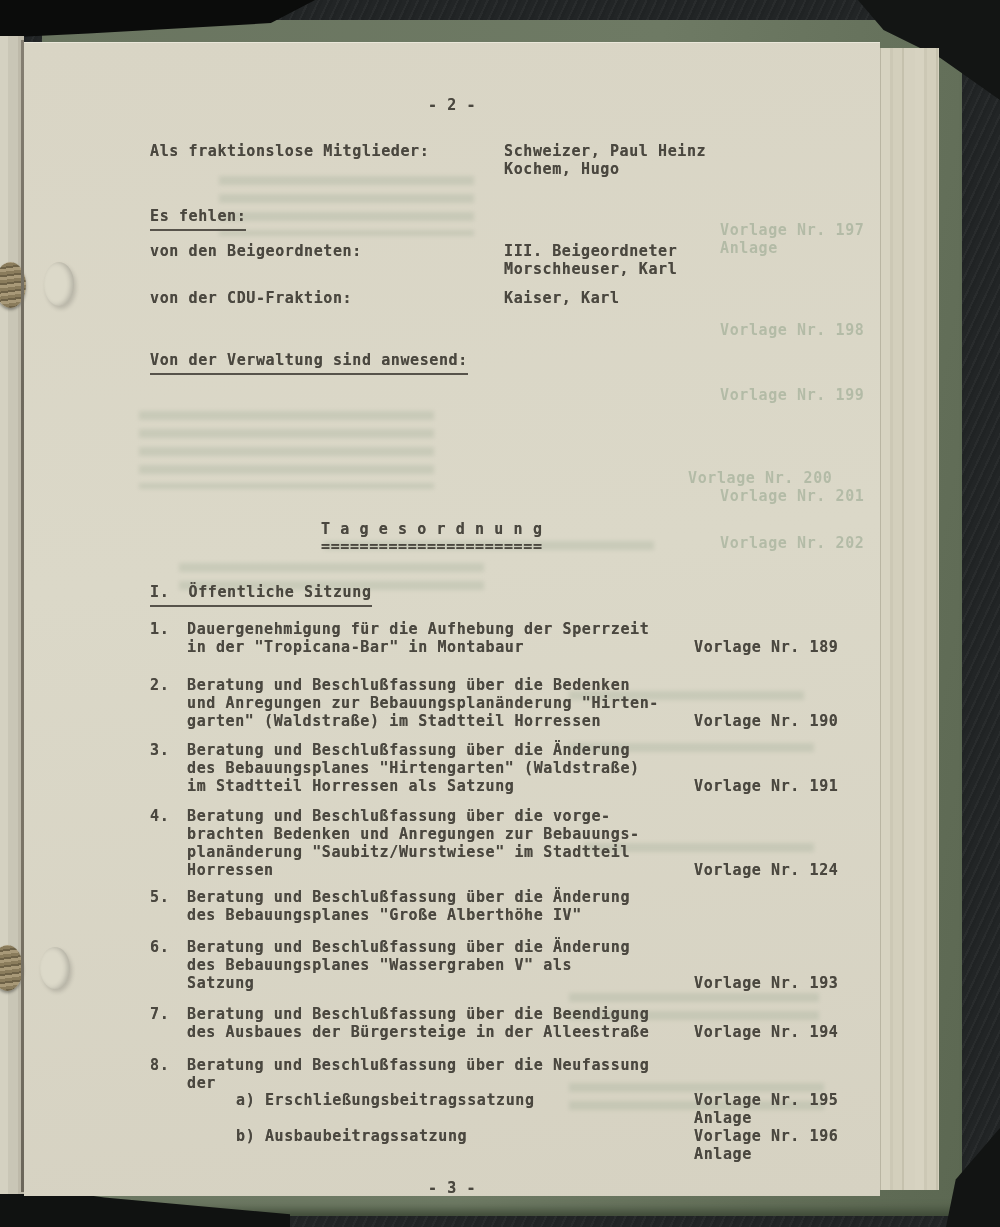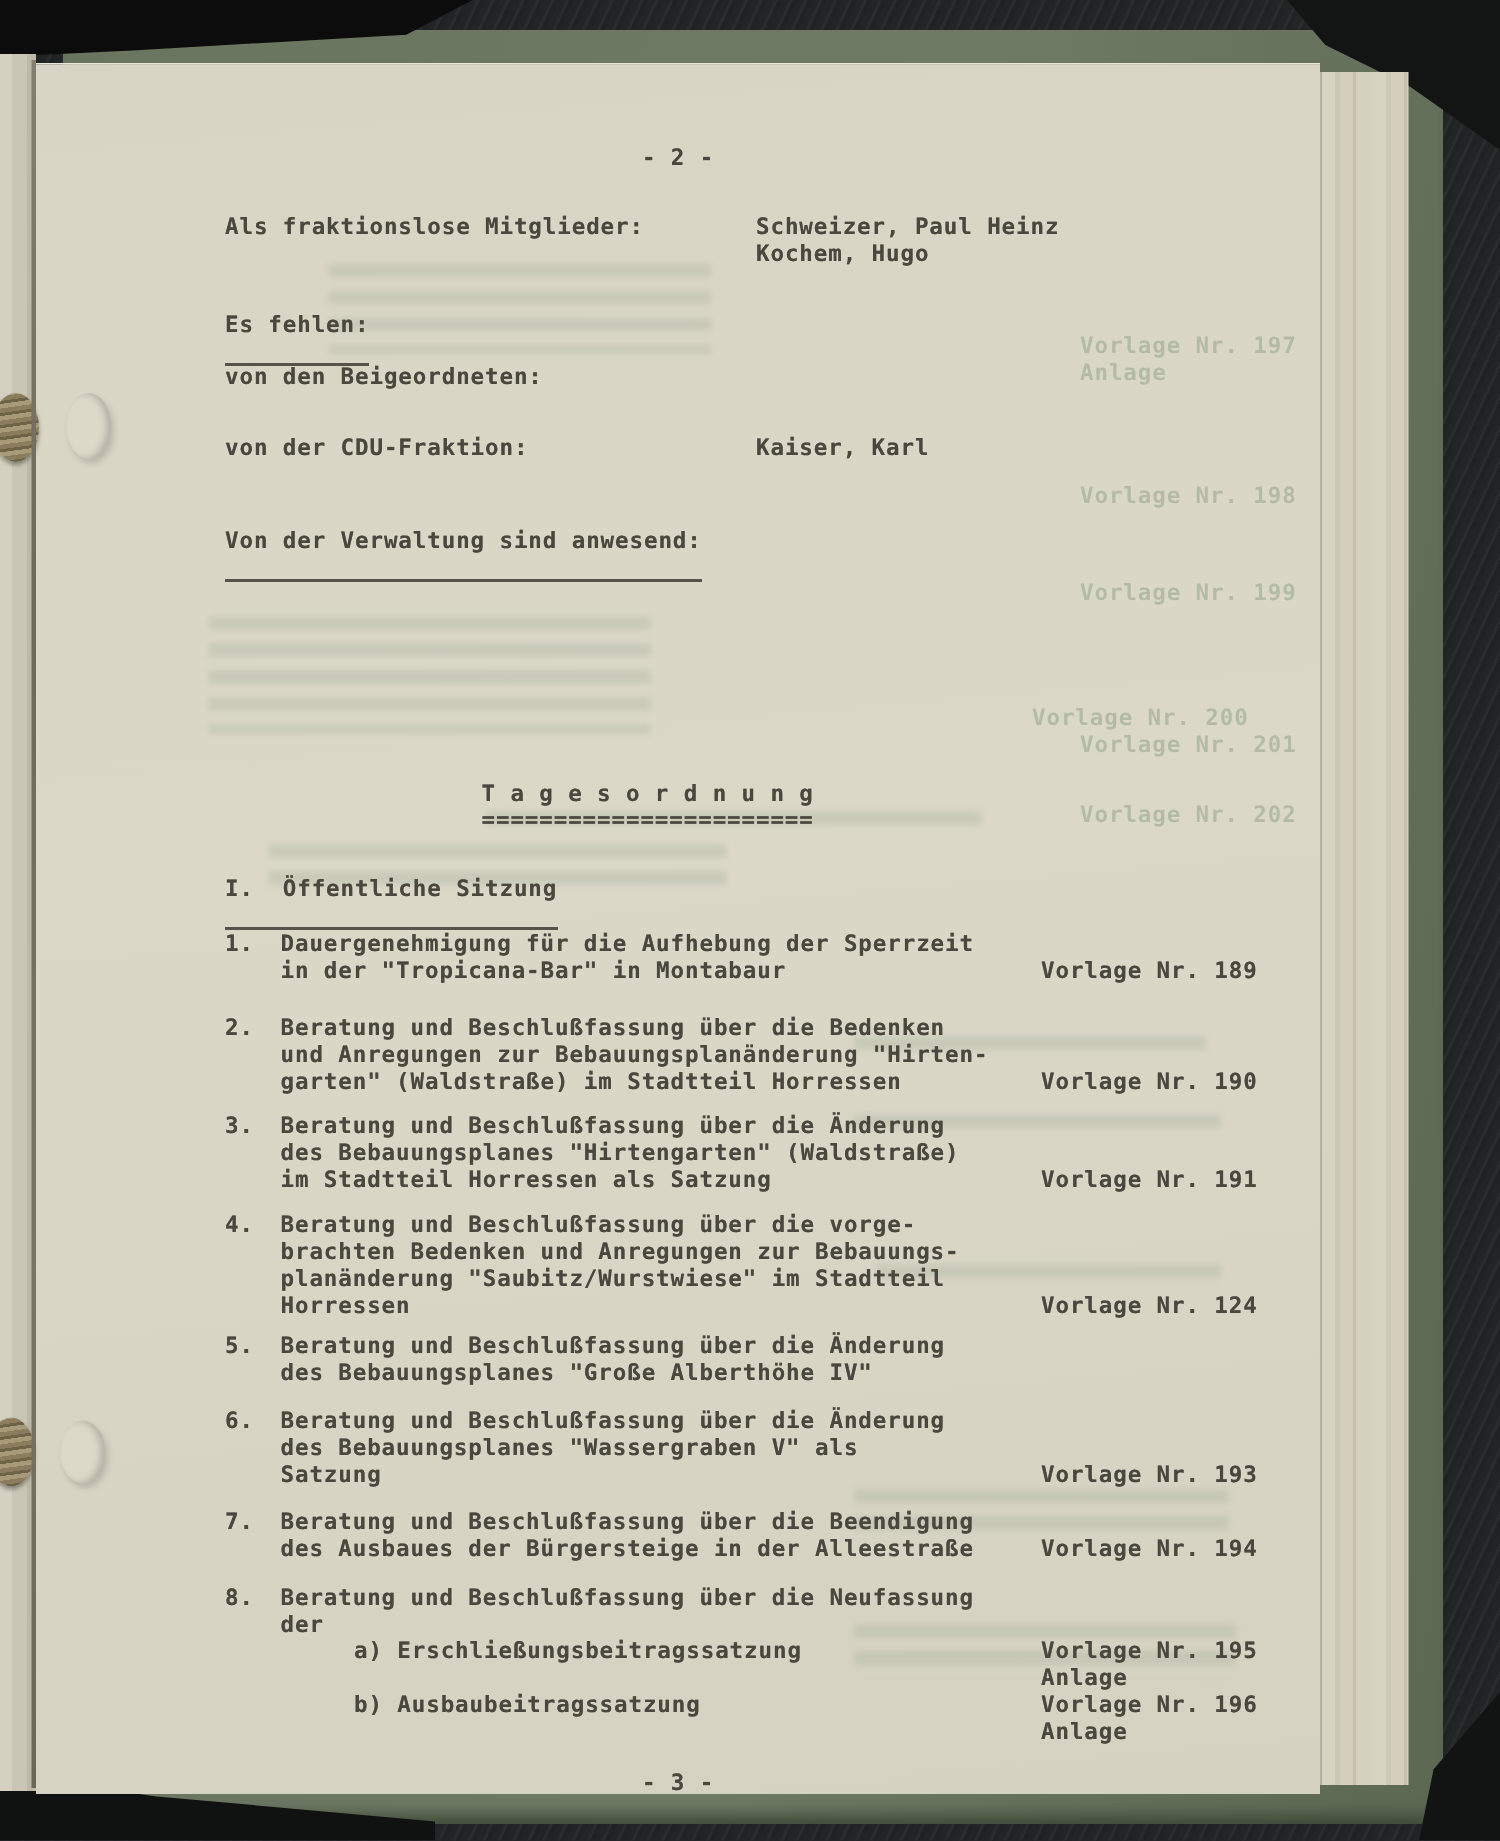--- a/index.html
+++ b/index.html
@@ -40,21 +40,21 @@
     background:linear-gradient(180deg,#857f72,#6e695d 30%,#7a7466 70%,#6b665a);}
 
   
   .page{position:absolute;left:24px;top:42px;width:856px;height:1153px;
     background:linear-gradient(175deg,#d9d5c5 0%,#dbd8c8 45%,#d6d2c2 100%);
     border-top:1px solid #eae7da;}
 
   
   .tw{position:absolute;font:bold 15px/18px "DejaVu Sans Mono",monospace;
     letter-spacing:.6px;color:#4a473f;white-space:pre;text-shadow:0 0 .4px rgba(60,57,50,.55);}
-  .u{border-bottom:2px solid rgba(72,69,61,.9);padding-bottom:17px;}
+  .u{border-bottom:2px solid rgba(72,69,61,.9);padding-bottom:4px;}
   .center{left:0;width:100%;text-align:center;}
 
   
   .ghost{position:absolute;font:bold 15px/18px "DejaVu Sans Mono",monospace;
     letter-spacing:.6px;color:#8da087;opacity:.5;filter:blur(.5px);white-space:pre;margin-left:24px;}
   .smudge{position:absolute;opacity:.24;filter:blur(2px);
     background:repeating-linear-gradient(180deg,#8fa089 0 9px,transparent 9px 18px);}
 
   
   .brass{position:absolute;border-radius:50%;
@@ -100,20 +100,22 @@
 
     <div class="tw center" style="top:53px">- 2 -</div>
 
     <div class="tw" style="left:480px;top:99px">Schweizer, Paul Heinz
 Kochem, Hugo</div>
     <div class="tw" style="left:126px;top:99px">Als fraktionslose Mitglieder:</div>
 
     <div class="tw" style="left:126px;top:164px"><span class="u">Es fehlen:</span></div>
 
     <div class="tw" style="left:126px;top:199px">von den Beigeordneten:</div>
+    <div class="tw" style="left:480px;top:199px">III. Beigeordneter
+Morschheuser, Karl</div>
 
     <div class="tw" style="left:126px;top:246px">von der CDU-Fraktion:</div>
     <div class="tw" style="left:480px;top:246px">Kaiser, Karl</div>
 
     <div class="tw" style="left:126px;top:308px"><span class="u">Von der Verwaltung sind anwesend:</span></div>
 
     <div class="tw" style="left:297px;top:477px">T a g e s o r d n u n g</div>
     <div class="tw" style="left:297px;top:494px">=======================</div>
 
     <div class="tw" style="left:126px;top:540px"><span class="u">I.  Öffentliche Sitzung</span></div>

